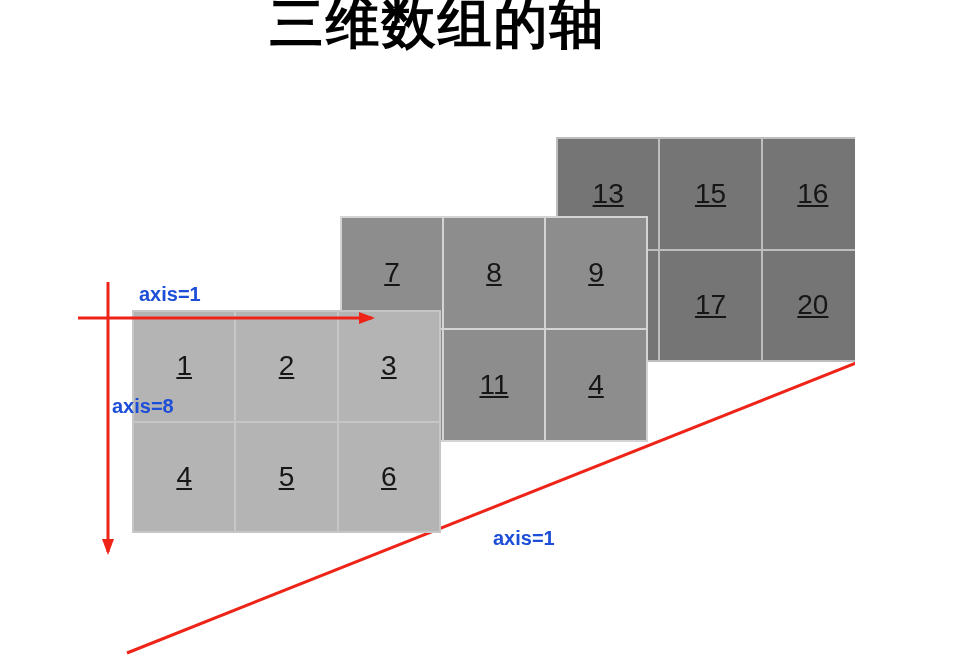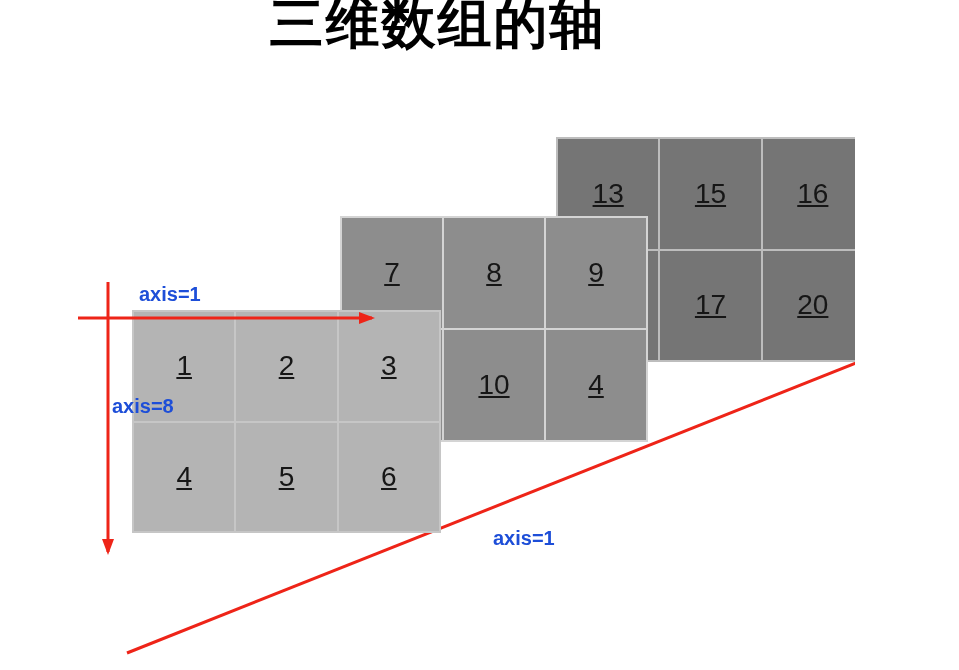--- a/index.html
+++ b/index.html
@@ -96,21 +96,21 @@
       <div class="cell">16</div>
       <div class="cell"></div>
       <div class="cell">17</div>
       <div class="cell">20</div>
     </div>
   <div class="grid grid-middle" style="--cell-bg: #8d8d8d; --line: #d4d4d4;">
       <div class="cell">7</div>
       <div class="cell">8</div>
       <div class="cell">9</div>
       <div class="cell"></div>
-      <div class="cell">10</div>
+      <div class="cell">11</div>
       <div class="cell">4</div>
     </div>
   <div class="grid grid-front" style="--cell-bg: #b4b4b4; --line: #c6c6c6;">
       <div class="cell">1</div>
       <div class="cell">2</div>
       <div class="cell">3</div>
       <div class="cell">4</div>
       <div class="cell">5</div>
       <div class="cell">6</div>
     </div>

